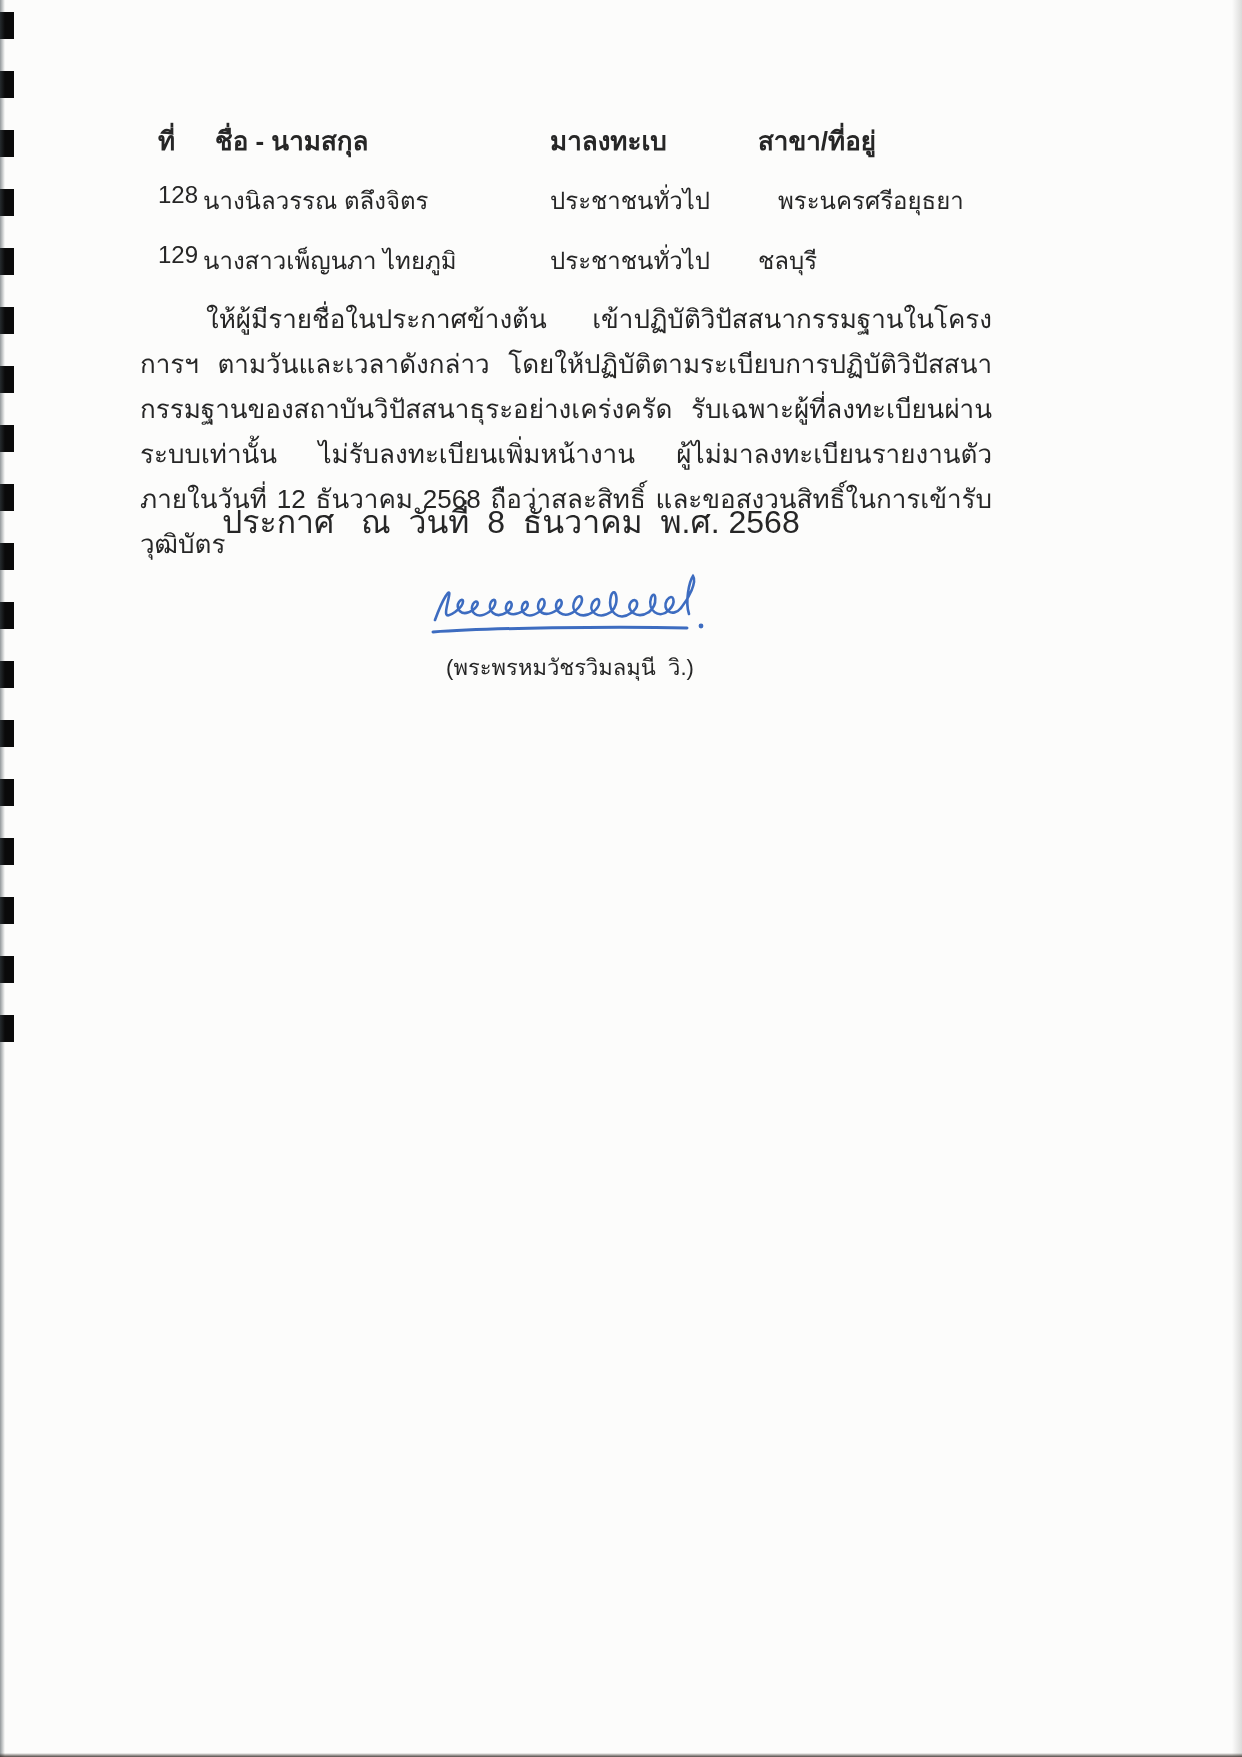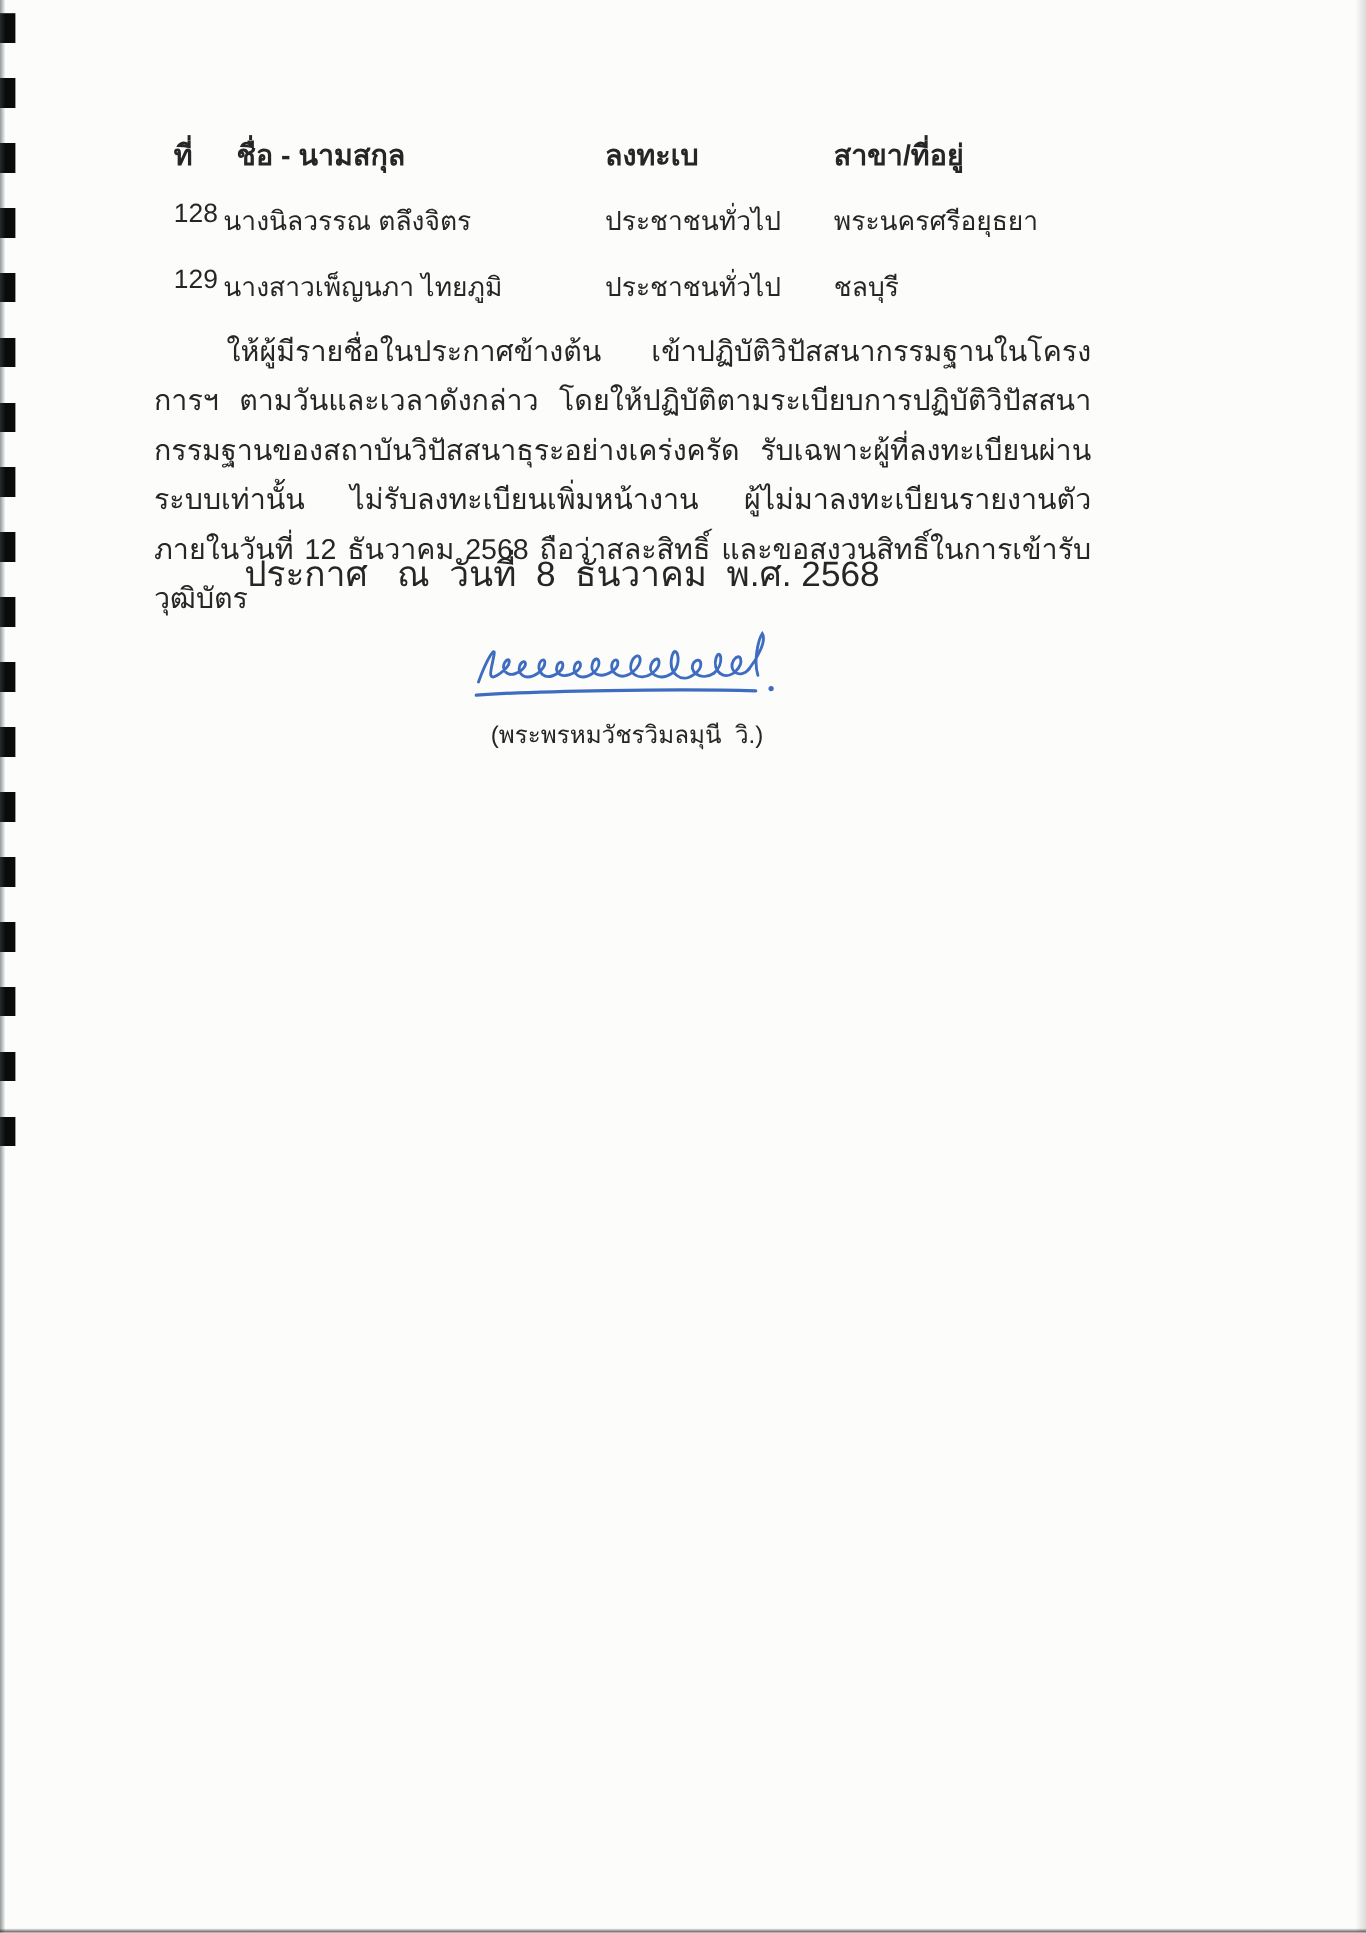--- a/index.html
+++ b/index.html
@@ -49,28 +49,28 @@
 
 <div class="page">
 
   <div class="edge-marks"></div>
   <div class="edge-left-shade"></div>
   <div class="edge-right-shade"></div>
   <div class="edge-bottom"></div>
 
   <div class="abs hdr" style="left:158px;top:120px;">ที่</div>
   <div class="abs hdr" style="left:203px;top:120px;margin-left:12px;">ชื่อ - นามสกุล</div>
-  <div class="abs hdr" style="left:550px;top:120px;">ลงทะเบ</div>
+  <div class="abs hdr" style="left:550px;top:120px;">มาลงทะเบ</div>
   <div class="abs hdr" style="left:758px;top:120px;">สาขา/ที่อยู่</div>
 
   <div>
     <div class="abs cell" style="left:158px;top:181px;">128</div>
     <div class="abs cell" style="left:203px;top:181px;">นางนิลวรรณ ตลึงจิตร</div>
     <div class="abs cell" style="left:550px;top:181px;">ประชาชนทั่วไป</div>
-    <div class="abs cell" style="left:758px;top:181px;">พระนครศรีอยุธยา</div>
+    <div class="abs cell" style="left:778px;top:181px;">พระนครศรีอยุธยา</div>
   </div>
 
   <div>
     <div class="abs cell" style="left:158px;top:241px;">129</div>
     <div class="abs cell" style="left:203px;top:241px;">นางสาวเพ็ญนภา ไทยภูมิ</div>
     <div class="abs cell" style="left:550px;top:241px;">ประชาชนทั่วไป</div>
     <div class="abs cell" style="left:758px;top:241px;">ชลบุรี</div>
   </div>
 
   <div class="abs para">ให้ผู้มีรายชื่อในประกาศข้างต้น เข้าปฏิบัติวิปัสสนากรรมฐานในโครงการฯ ตามวันและเวลาดังกล่าว โดยให้ปฏิบัติตามระเบียบการปฏิบัติวิปัสสนากรรมฐานของสถาบันวิปัสสนาธุระอย่างเคร่งครัด รับเฉพาะผู้ที่ลงทะเบียนผ่านระบบเท่านั้น ไม่รับลงทะเบียนเพิ่มหน้างาน ผู้ไม่มาลงทะเบียนรายงานตัวภายในวันที่ 12 ธันวาคม 2568 ถือว่าสละสิทธิ์ และขอสงวนสิทธิ์ในการเข้ารับวุฒิบัตร</div>

